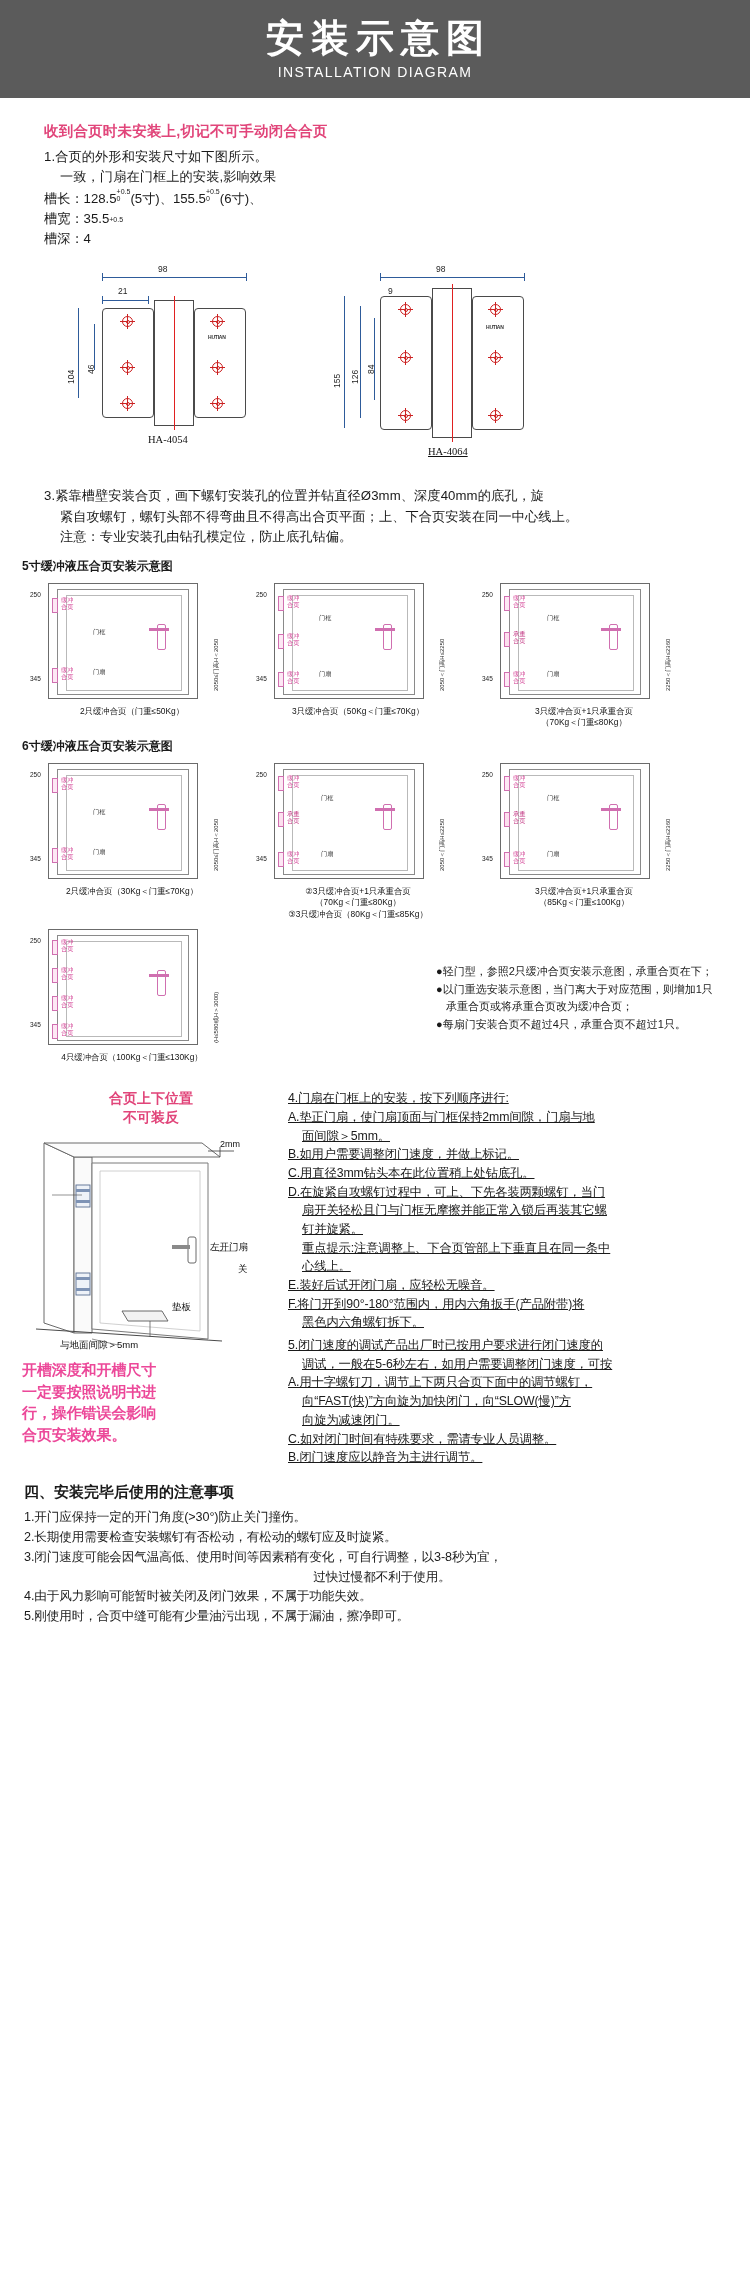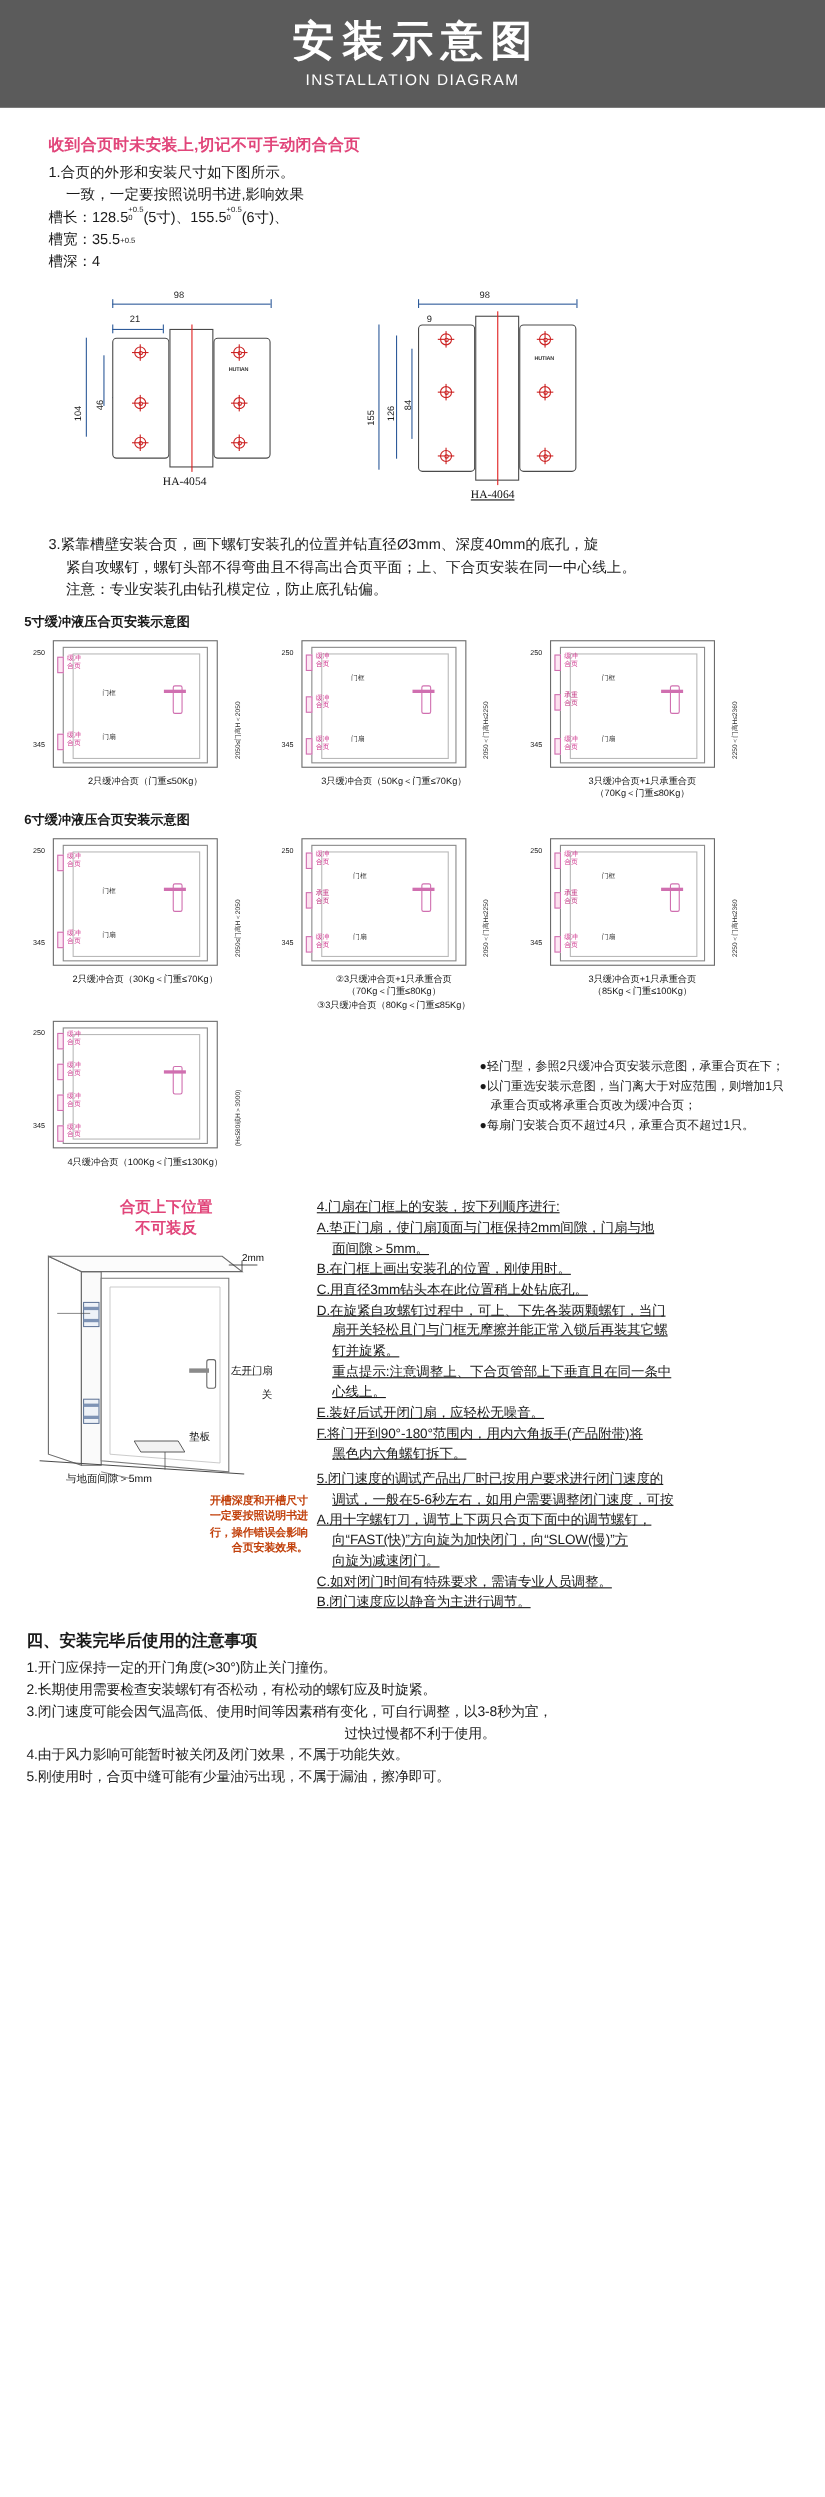--- a/index.html
+++ b/index.html
@@ -250,27 +250,26 @@
     line-height: 1.35;
     text-align: center;
   }
   .iso-fig {
     position: relative;
     width: 252px;
     height: 218px;
     margin-top: 6px;
   }
   .pink-foot {
-    color: #c2410c;
-    font-size: 10px;
+    color: #ec4899;
+    font-size: 15px;
     font-weight: bold;
     line-height: 1.45;
     margin-top: 8px;
     letter-spacing: -0.1px;
-    text-align: right;
   }
   .rstep {
     font-size: 12.3px;
     line-height: 1.52;
     letter-spacing: -0.1px;
     text-decoration: underline;
   }
   .rstep.sub { text-indent: 0; padding-left: 14px; }
   .rstep.hang { padding-left: 14px; text-indent: -14px; }
 
@@ -302,21 +301,21 @@
 <div class="page">
 
   <div class="header">
     <div class="header-cn">安装示意图</div>
     <div class="header-en">INSTALLATION DIAGRAM</div>
   </div>
 
   <div class="body-pad">
     <div class="warn">收到合页时未安装上,切记不可手动闭合合页</div>
     <div class="step" style="margin-top:6px;">1.合页的外形和安装尺寸如下图所示。</div>
-    <div class="step indent2">一致，一定要按照说明书进,影响效果</div>
+    <div class="step indent2">一致，门扇在门框上的安装,影响效果</div>
 
     <div class="specs">
       <span>槽长：</span><span>128.5</span><span class="tolstack"><span style="display:block">+0.5</span><span style="display:block">0</span></span><span>(5寸)、</span><span>155.5</span><span class="tolstack"><span style="display:block">+0.5</span><span style="display:block">0</span></span><span>(6寸)、</span>
     </div>
     <div class="specs">
       <span>槽宽：</span><span>35.5</span><sup class="tol">+0.5</sup>
     </div>
     <div class="specs">
       <span>槽深：</span><span>4</span>
     </div>
@@ -708,21 +707,21 @@
         <div>一定要按照说明书进</div>
         <div>行，操作错误会影响</div>
         <div>合页安装效果。</div>
       </div>
     </div>
 
     <div class="lower-right">
       <div class="rstep">4.门扇在门框上的安装，按下列顺序进行:</div>
       <div class="rstep hang">A.垫正门扇，使门扇顶面与门框保持2mm间隙，门扇与地</div>
       <div class="rstep sub">面间隙＞5mm。</div>
-      <div class="rstep hang">B.在门框上画出安装孔的位置，刚使用时。</div>
+      <div class="rstep hang">B.如用户需要调整闭门速度，并做上标记。</div>
       <div class="rstep hang">C.用直径3mm钻头本在此位置稍上处钻底孔。</div>
       <div class="rstep hang">D.在旋紧自攻螺钉过程中，可上、下先各装两颗螺钉，当门</div>
       <div class="rstep sub">扇开关轻松且门与门框无摩擦并能正常入锁后再装其它螺</div>
       <div class="rstep sub">钉并旋紧。</div>
       <div class="rstep sub">重点提示:注意调整上、下合页管部上下垂直且在同一条中</div>
       <div class="rstep sub">心线上。</div>
       <div class="rstep hang">E.装好后试开闭门扇，应轻松无噪音。</div>
       <div class="rstep hang">F.将门开到90°-180°范围内，用内六角扳手(产品附带)将</div>
       <div class="rstep sub">黑色内六角螺钉拆下。</div>
       <div class="rstep" style="margin-top:4px;">5.闭门速度的调试产品出厂时已按用户要求进行闭门速度的</div>

